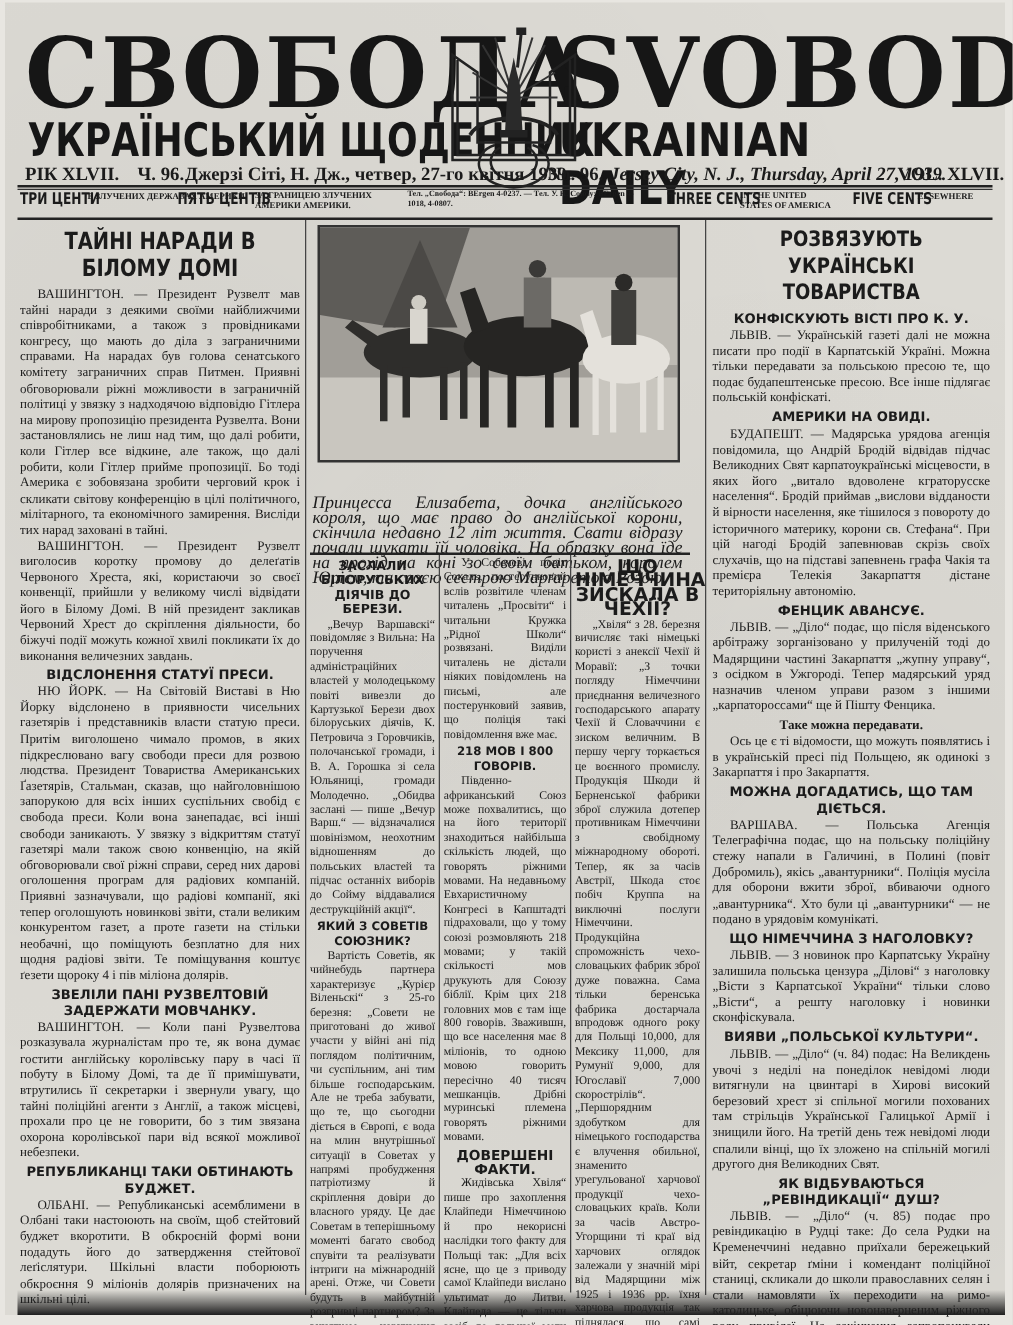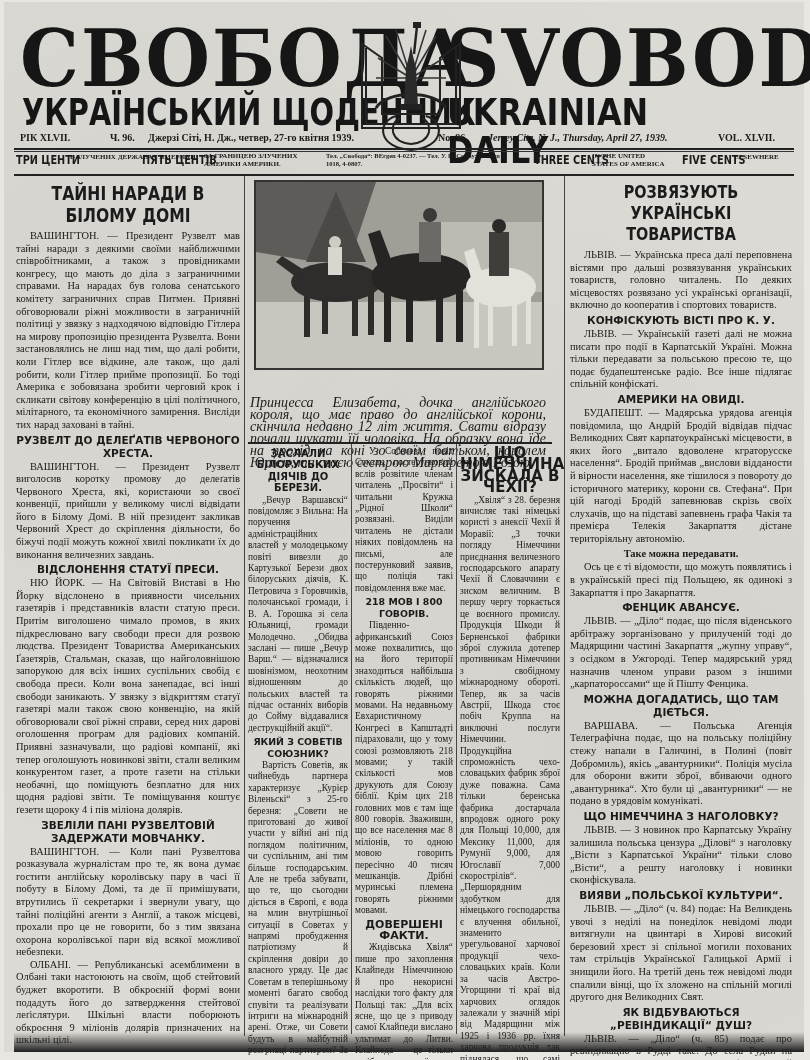--- a/index.html
+++ b/index.html
@@ -5,21 +5,21 @@
   html,body{margin:0;padding:0;}
   body{width:810px;height:1060px;background:#e8e6e1;overflow:hidden;font-family:"Liberation Serif","DejaVu Serif",serif;color:#1b1b1b;}
   .page{position:relative;width:800px;height:1050px;margin:2px 0 0 4px;background:#dcdad4;
     background-image:radial-gradient(circle at 20% 30%,rgba(0,0,0,0.03),transparent 60%),radial-gradient(circle at 80% 70%,rgba(0,0,0,0.04),transparent 55%);}
   .masthead{position:relative;height:128px;}
   .title-cyr{position:absolute;left:16px;top:20px;font-family:"DejaVu Serif",serif;font-weight:bold;font-size:74px;letter-spacing:2px;line-height:74px;color:#161616;transform:scaleY(1.05);}
   .title-lat{position:absolute;left:442px;top:20px;font-family:"DejaVu Serif",serif;font-weight:bold;font-size:74px;letter-spacing:2px;line-height:74px;color:#161616;transform:scaleY(1.05);}
   .sub-cyr{position:absolute;left:18px;top:92px;font-family:"DejaVu Sans",sans-serif;font-weight:bold;font-size:37px;line-height:38px;color:#161616;transform:scaleX(0.78);transform-origin:left;letter-spacing:0px;}
   .sub-lat{position:absolute;left:443px;top:92px;font-family:"DejaVu Sans",sans-serif;font-weight:bold;font-size:37px;line-height:38px;color:#161616;transform:scaleX(0.86);transform-origin:left;}
   .emblem{position:absolute;left:352px;top:16px;width:110px;height:134px;}
-  .dateline{position:absolute;top:130px;left:14px;right:10px;height:14px;font-size:10px;font-weight:bold;}
+  .dateline{position:absolute;top:130px;left:14px;right:10px;height:14px;font-size:15px;font-weight:bold;}
   .dateline span{position:absolute;top:0;white-space:nowrap;}
   .rule{position:absolute;left:10px;right:10px;border-top:2px solid #222;}
   .rule.thin{border-top:1px solid #333;}
   .pricebar{position:absolute;top:150px;left:10px;right:10px;height:20px;font-size:8px;}
   .pricebar .big{font-family:"DejaVu Sans",sans-serif;font-weight:bold;font-size:13px;transform:scaleX(0.75);transform-origin:left;display:inline-block;}
   .pricebar .sm{font-size:7px;font-weight:bold;line-height:8px;display:inline-block;vertical-align:middle;}
   .pb{position:absolute;top:0;white-space:nowrap;}
   .col{position:absolute;font-size:10.4px;line-height:12.6px;text-align:justify;}
   .col p{margin:0;text-indent:14px;}
   .hd{font-family:"DejaVu Sans",sans-serif;font-weight:bold;text-align:center;margin:2px 0 1px;line-height:13px;font-size:10.5px;}
@@ -89,32 +89,32 @@
     <div class="pb" style="left:720px"><span class="sm">ELSEWHERE</span></div>
   </div>
   <div class="rule" style="top:172px"></div>
 
   <div class="col" style="left:12px;top:176px;width:224px;">
     <div>
         <div class="hd big">ТАЙНІ НАРАДИ В БІЛОМУ ДОМІ</div>
         <p>ВАШИНГТОН. — Президент Рузвелт мав тайні наради з деякими своїми найближчими співробітниками, а також з провідниками конгресу, що мають до діла з заграничними справами. На нарадах був голова сенатського комітету заграничних справ Питмен. Приявні обговорювали ріжні можливости в заграничній політиці у звязку з надходячою відповідю Гітлера на мирову пропозицію президента Рузвелта. Вони застановлялись не лиш над тим, що далі робити, коли Гітлер все відкине, але також, що далі робити, коли Гітлер прийме пропозиції. Бо тоді Америка є зобовязана зробити черговий крок і скликати світову конференцію в цілі політичного, мілітарного, та економічного замирення. Висліди тих нарад заховані в тайні.</p>
       </div>
     <div>
-        <div class="hd">РУЗВЕЛТ ДО ДЕЛЕҐАТІВ ЧЕРВОНОГО ХРЕСТА.</div>
         <p>ВАШИНГТОН. — Президент Рузвелт виголосив коротку промову до делеґатів Червоного Хреста, які, користаючи зо своєї конвенції, прийшли у великому числі відвідати його в Білому Домі. В ній президент закликав Червоний Хрест до скріплення діяльности, бо біжучі події можуть кожної хвилі покликати їх до виконання величезних завдань.</p>
       </div>
     <div>
         <div class="hd">ВІДСЛОНЕННЯ СТАТУЇ ПРЕСИ.</div>
         <p>НЮ ЙОРК. — На Світовій Виставі в Ню Йорку відслонено в приявности чисельних газетярів і представників власти статую преси. Притім виголошено чимало промов, в яких підкреслювано вагу свободи преси для розвою людства. Президент Товариства Американських Ґазетярів, Стальман, сказав, що найголовнішою запорукою для всіх інших суспільних свобід є свобода преси. Коли вона занепадає, всі інші свободи заникають. У звязку з відкриттям статуї газетярі мали також свою конвенцію, на якій обговорювали свої ріжні справи, серед них дарові оголошення програм для радіових компаній. Приявні зазначували, що радіові компанії, які тепер оголошують новинкові звіти, стали великим конкурентом газет, а проте газети на стільки необачні, що поміщують безплатно для них щодня радіові звіти. Те поміщування коштує ґезети щороку 4 і пів міліона долярів.</p>
       </div>
     <div>
         <div class="hd">ЗВЕЛІЛИ ПАНІ РУЗВЕЛТОВІЙ ЗАДЕРЖАТИ МОВЧАНКУ.</div>
         <p>ВАШИНГТОН. — Коли пані Рузвелтова розказувала журналістам про те, як вона думає гостити англійську королівську пару в часі її побуту в Білому Домі, та де її примішувати, втрутились її секретарки і звернули увагу, що тайні поліційні агенти з Англії, а також місцеві, прохали про це не говорити, бо з тим звязана охорона королівської пари від всякої можливої небезпеки.</p>
       </div>
     <div>
+        <div class="hd">РЕПУБЛИКАНЦІ ТАКИ ОБТИНАЮТЬ БУДЖЕТ.</div>
         <p>ОЛБАНІ. — Републиканські асемблимени в Олбані таки настоюють на своїм, щоб стейтовий буджет вкоротити. В обкроєній формі вони подадуть його до затвердження стейтової леґіслятури. Шкільні власти поборюють обкроєння 9 міліонів долярів призначених на шкільні цілі.</p>
       </div>
 
   </div>
   <div class="vdiv" style="left:240px;top:174px;height:860px"></div>
 
   <div class="photo">
     <svg width="286" height="186" viewBox="0 0 286 186">
       <rect x="0" y="0" width="286" height="186" fill="#a19e98"></rect>
       <path d="M0 0 L120 0 L100 60 L60 80 L0 70 Z" fill="#5e5c58"></path>
@@ -187,39 +187,38 @@
         <div class="hd" style="font-size:15px;line-height:11.4px">ЩО НІМЕЧЧИНА ЗИСКАЛА В ЧЕХІЇ?</div>
         <p>„Хвіля“ з 28. березня вичисляє такі німецькі користі з анексії Чехії й Моравії: „З точки погляду Німеччини приєднання величезного господарського апарату Чехії й Словаччини є зиском величним. В першу чергу торкається це воєнного промислу. Продукція Шкоди й Берненської фабрики зброї служила дотепер противникам Німеччини з свобідному міжнародному обороті. Тепер, як за часів Австрії, Шкода стоє побіч Круппа на виключні послуги Німеччини. Продукційна спроможність чехо-словацьких фабрик зброї дуже поважна. Сама тільки беренська фабрика достарчала впродовж одного року для Польщі 10,000, для Мексику 11,000, для Румунії 9,000, для Югославії 7,000 скорострілів“. „Першорядним здобутком для німецького господарства є влучення обильної, знаменито урегульованої харчової продукції чехо-словацьких країв. Коли за часів Австро-Угорщини ті краї від харчових оглядок залежали у значній мірі від Мадярщини між 1925 і 1936 рр. їхня харчова продукція так піднялася, що самі продукували значну скількість провіянтів на вивіз. Тепер, очевидно, та надвишка буде спрямована на німецький ринок“.</p>
       </div>
 
   </div>
   <div class="vdiv" style="left:560px;top:174px;height:860px"></div>
 
   <div class="col" style="left:566px;top:176px;width:222px;">
     <div>
         <div class="hd big2">РОЗВЯЗУЮТЬ УКРАЇНСЬКІ ТОВАРИСТВА</div>
-        <p>ЛЬВІВ. — Українська преса далі переповнена вістями про дальші розвязування українських товариств, головно читалень. По деяких місцевостях розвязано усі українські організації, включно до кооператив і спортових товариств.</p>
       </div>
     <div>
         <div class="hd">КОНФІСКУЮТЬ ВІСТІ ПРО К. У.</div>
-        <p>ЛЬВІВ. — Українській газеті далі не можна писати про події в Карпатській Україні. Можна тільки передавати за польською пресою те, що подає будапештенське радіо. Все інше підлягає спільній конфіскаті.</p>
+        <p>ЛЬВІВ. — Українській газеті далі не можна писати про події в Карпатській Україні. Можна тільки передавати за польською пресою те, що подає будапештенське пресою. Все інше підлягає польській конфіскаті.</p>
       </div>
     <div>
         <div class="hd">АМЕРИКИ НА ОВИДІ.</div>
         <p>БУДАПЕШТ. — Мадярська урядова агенція повідомила, що Андрій Бродій відвідав підчас Великодних Свят карпатоукраїнські місцевости, в яких його „витало вдоволене кграторусске населення“. Бродій приймав „вислови відданости й вірности населення, яке тішилося з повороту до історичного материку, корони св. Стефана“. При цій нагоді Бродій запевнював скрізь своїх слухачів, що на підставі запевнень графа Чакія та премієра Телекія Закарпаття дістане територіяльну автономію.</p>
       </div>
     <div>
+        <div class="hd">ФЕНЦИК АВАНСУЄ.</div>
+        <p>ЛЬВІВ. — „Діло“ подає, що після віденського арбітражу зорганізовано у прилученій тоді до Мадярщини частині Закарпаття „жупну управу“, з осідком в Ужгороді. Тепер мадярський уряд назначив членом управи разом з іншими „карпатороссами“ ще й Пішту Фенцика.</p>
+      </div>
+    <div>
         <div class="hd" style="font-family:'Liberation Serif',serif">Таке можна передавати.</div>
         <p>Ось це є ті відомости, що можуть появлятись і в українській пресі під Польщею, як одинокі з Закарпаття і про Закарпаття.</p>
       </div>
     <div>
-        <div class="hd">ФЕНЦИК АВАНСУЄ.</div>
-        <p>ЛЬВІВ. — „Діло“ подає, що після віденського арбітражу зорганізовано у прилученій тоді до Мадярщини частині Закарпаття „жупну управу“, з осідком в Ужгороді. Тепер мадярський уряд назначив членом управи разом з іншими „карпатороссами“ ще й Пішту Фенцика.</p>
-      </div>
-    <div>
         <div class="hd">МОЖНА ДОГАДАТИСЬ, ЩО ТАМ ДІЄТЬСЯ.</div>
         <p>ВАРШАВА. — Польська Агенція Телеграфічна подає, що на польську поліційну стежу напали в Галичині, в Полині (повіт Добромиль), якісь „авантурники“. Поліція мусіла для оборони вжити зброї, вбиваючи одного „авантурника“. Хто були ці „авантурники“ — не подано в урядовім комунікаті.</p>
       </div>
     <div>
         <div class="hd">ЩО НІМЕЧЧИНА З НАГОЛОВКУ?</div>
         <p>ЛЬВІВ. — З новинок про Карпатську Україну залишила польська цензура „Ділові“ з наголовку „Вісти з Карпатської України“ тільки слово „Вісти“, а решту наголовку і новинки сконфіскувала.</p>
       </div>
     <div>
         <div class="hd">ВИЯВИ „ПОЛЬСЬКОЇ КУЛЬТУРИ“.</div>
         <p>ЛЬВІВ. — „Діло“ (ч. 84) подає: На Великдень увочі з неділі на понеділок невідомі люди витягнули на цвинтарі в Хирові високий березовий хрест зі спільної могили похованих там стрільців Української Галицької Армії і знищили його. На третій день теж невідомі люди спалили вінці, що їх зложено на спільній могилі другого дня Великодних Свят.</p>

